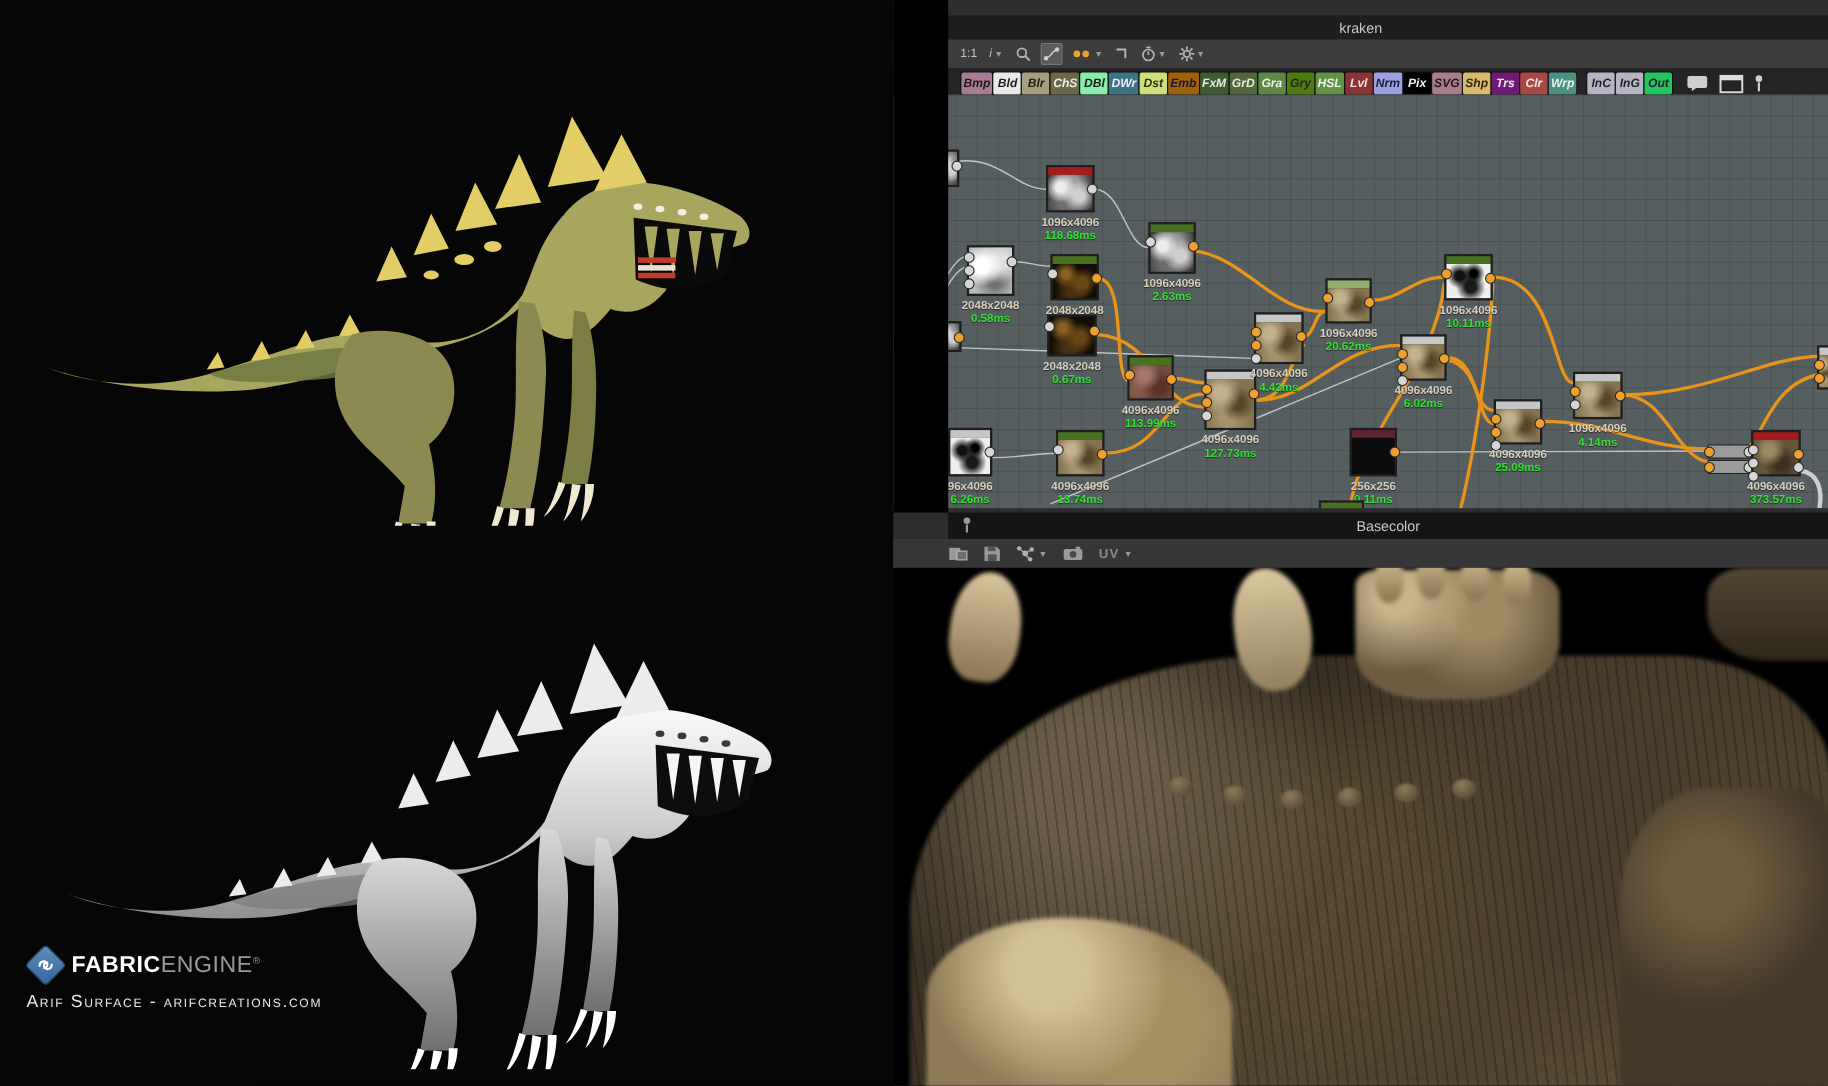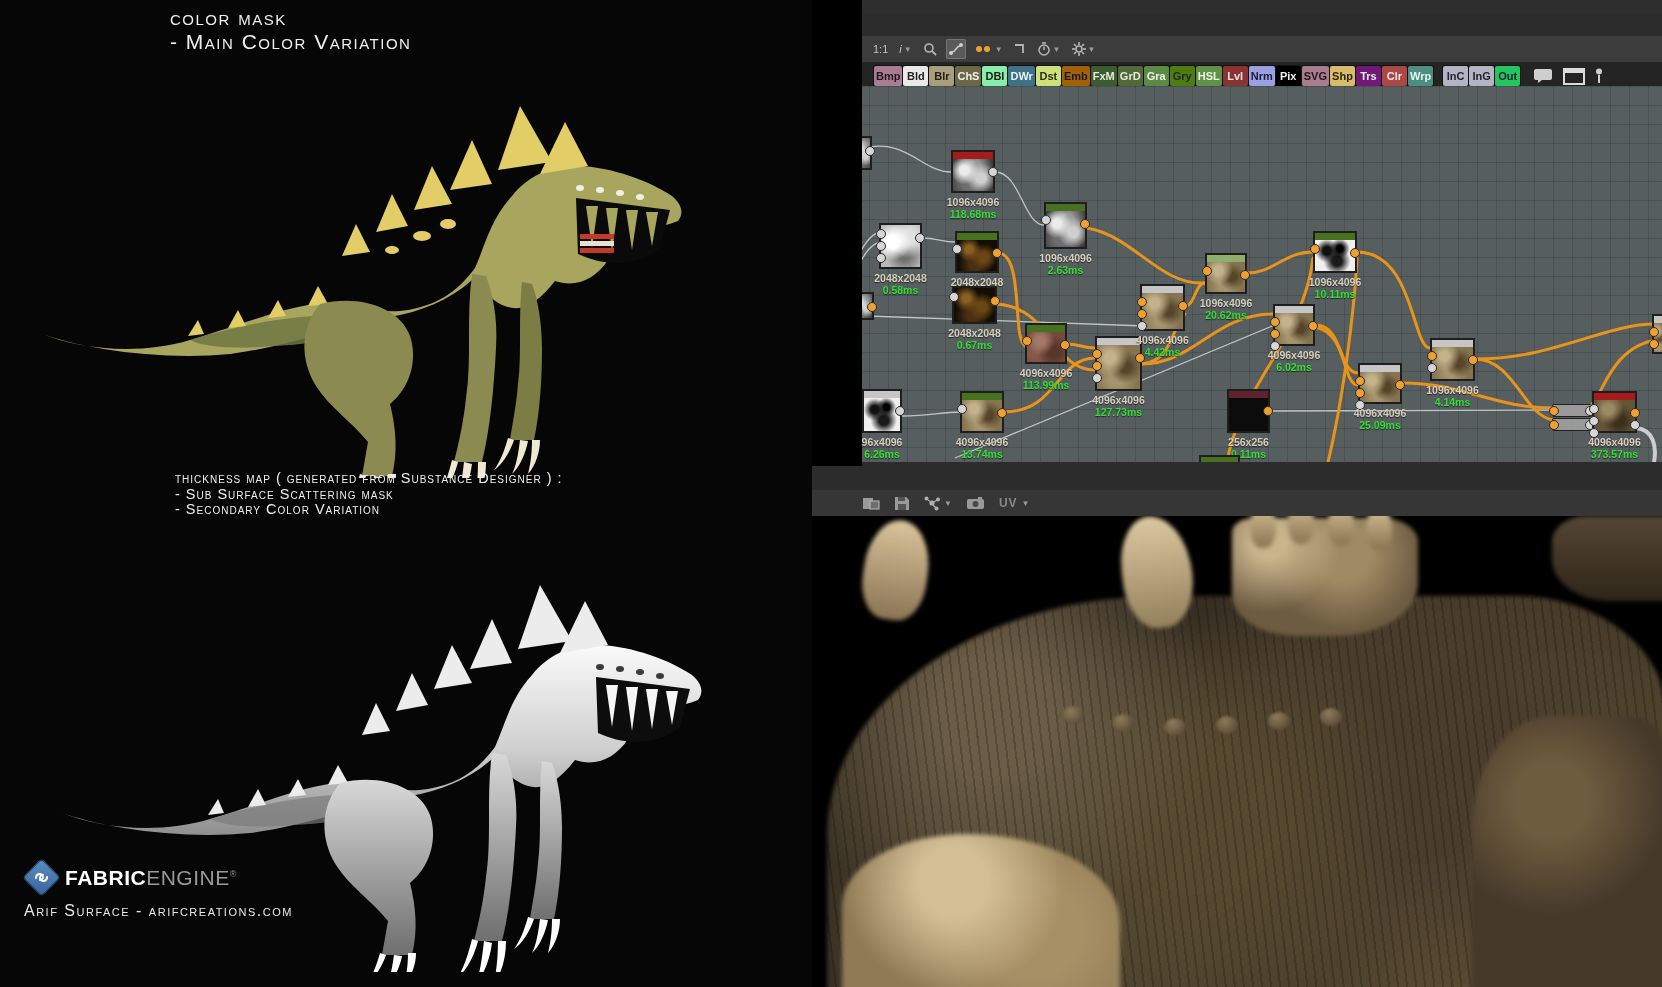--- a/index.html
+++ b/index.html
@@ -31,21 +31,21 @@
   .tab-bar{position:absolute;left:0;top:14px;width:850px;height:22px;background:#1e1e1e;
            color:#c9c9c9;font-size:13px;display:flex;align-items:center;justify-content:center;}
   .graph-toolbar{position:absolute;left:0;top:36px;width:850px;height:26px;background:#3c3c3c;
                  display:flex;align-items:center;gap:7px;padding-left:34px;box-sizing:border-box;color:#b5b5b5;}
   .tbtn{display:flex;align-items:center;gap:2px;font-size:11px;color:#c3c3c3;height:20px;padding:0 2px;border-radius:2px;}
   .tbtn.active{background:#5a5a5a;box-shadow:0 0 0 1px #777 inset;}
   .caret{font-size:8px;color:#9a9a9a;}
   .filter-bar{position:absolute;left:0;top:62px;width:850px;height:28px;background:#242424;
               display:flex;align-items:center;gap:1px;padding-left:62px;box-sizing:border-box;}
   .chip{height:20px;min-width:21px;padding:0 2px;border-radius:2px;font-size:11px;font-weight:bold;
-        display:flex;align-items:center;justify-content:center;box-shadow:0 0 0 1px #111;}
+        display:flex;align-items:center;justify-content:center;box-shadow:0 0 0 1px #111;font-style:italic;}
   .chip-gap{width:8px;}
   .fb-icons{display:flex;align-items:center;gap:10px;margin-left:12px;}
 
   .graph-canvas{position:absolute;left:0;top:86px;width:850px;height:376px;background-color:#575e60;
      background-image:linear-gradient(rgba(20,26,28,.18) 1px,transparent 1px),
                       linear-gradient(90deg,rgba(20,26,28,.18) 1px,transparent 1px);
      background-size:19px 19px;overflow:hidden;}
   .wires{position:absolute;left:0;top:0;z-index:1;}
   .node{position:absolute;border:2px solid #1e1e1e;box-sizing:border-box;z-index:2;background:#333;}
   .node .hdr{position:absolute;left:0;top:0;right:0;height:7px;}
@@ -120,24 +120,20 @@
   .tex-bottomright{left:660px;top:200px;width:200px;height:280px;border-radius:40% 20% 0 0;
     background:radial-gradient(circle at 40% 30%,#6e5c3e 0 16%,transparent 50%),#46392a;}
   .tex-bump{position:absolute;width:22px;height:18px;border-radius:50%;background:radial-gradient(circle at 40% 30%,#8d7a5a,#4a3d2a);filter:blur(1px);}
 
   .icon-svg{display:block;}
 </style>
 </head>
 <body>
 
 <div class="left-panel">
-  <div class="art-caption cap-title">
-    <div>color mask</div>
-    <div>- Main Color Variation</div>
-  </div>
 
   <svg width="720" height="430" viewBox="0 0 720 430" style="position:absolute;left:20px;top:48px;">
     <g>
       <path fill="#a8a55e" d="M20,285 C60,302 120,307 170,292 C230,274 255,262 295,256 C335,252 352,268 388,262 C422,256 440,240 455,220 C465,198 470,172 492,148 C508,128 532,116 562,118 C592,120 628,132 652,148 C662,156 664,166 658,173 C640,181 620,179 600,183 L588,212 C575,232 555,240 535,233 C520,252 505,264 488,259 C470,254 462,238 452,232 C430,252 400,264 370,269 C320,279 260,300 210,306 C140,313 58,300 20,285 Z"></path>
       <path fill="#6f7742" opacity=".85" d="M170,292 C230,274 292,262 372,268 C360,287 300,296 240,299 C200,301 180,297 170,292 Z"></path>
 
       <g fill="#e2cd67">
         <path d="M500,58 L532,114 L478,122 Z"></path>
           <path d="M545,74 L568,118 L520,126 Z"></path>
         <path d="M452,92 L472,136 L430,142 Z"></path>
@@ -183,25 +179,20 @@
         <path d="M488,390 C484,404 480,414 474,422 C482,417 490,404 494,392 Z"></path>
           <path d="M500,392 C498,408 496,418 492,426 C500,419 506,404 508,393 Z"></path>
           <path d="M512,392 C512,407 510,418 508,426 C516,417 520,403 520,392 Z"></path>
         <path d="M340,426 C336,440 332,450 326,458 C334,452 342,440 346,428 Z"></path>
           <path d="M354,428 C352,442 350,452 346,460 C354,453 360,440 362,429 Z"></path>
           <path d="M368,426 C368,440 366,450 364,458 C372,449 376,437 376,426 Z"></path>
       </g>
     </g>
   </svg>
 
-  <div class="art-caption cap-thickness">
-    <div>thickness map ( generated from Substance Designer )  :</div>
-    <div>- Sub Surface Scattering mask</div>
-    <div>- Secondary Color Variation</div>
-  </div>
 
   <svg width="720" height="460" viewBox="0 0 720 430" style="position:absolute;left:40px;top:512px;">
     <defs>
       <linearGradient id="gBody" x1="0" y1="0" x2="0" y2="1">
         <stop offset="0" stop-color="#fafafa"></stop>
           <stop offset=".55" stop-color="#cfcfcf"></stop>
           <stop offset="1" stop-color="#8f8f8f"></stop>
       </linearGradient>
       <linearGradient id="gLeg" x1="0" y1="0" x2="0" y2="1">
         <stop offset="0" stop-color="#d8d8d8"></stop>
@@ -263,20 +254,23 @@
       <span class="b">FABRIC</span><span class="l">ENGINE</span><sup>®</sup>
     </div>
   </div>
   <div class="credit-line">Arif Surface - arifcreations.com</div>
 </div>
 
 <div class="right-panel">
 
   <div class="graph-wrap">
     <div class="graph-topstrip"></div>
+    <div class="tab-bar">
+      <span>kraken</span>
+    </div>
 
     <div class="graph-toolbar">
       <span class="tbtn">
         <svg class="icon-svg" width="14" height="14" viewBox="0 0 14 14">
             <path d="M1,4 V1 H4 M10,1 H13 V4 M13,10 V13 H10 M4,13 H1 V10" stroke="#b5b5b5" stroke-width="2" fill="none"></path>
           </svg>
       </span>
       <span class="tbtn">1:1</span>
       <span class="tbtn">
           <i>i</i>
@@ -623,20 +617,29 @@
         </div>
         <div class="node" style="left: 40px; top: 206px; width: 22px; height: 28px;">
           <div class="thumb t-clouds" style="top: 0px;"></div>
           <span class="port orange" style="right: -5px; top: 8px;"></span>
         </div>
       </div>
 
     <div class="black-strip"></div>
   </div>
 
+  <div class="view-header">
+    <span class="hdr-icon">
+      <svg class="icon-svg" width="10" height="15" viewBox="0 0 10 15">
+          <circle cx="5" cy="3.5" r="3" fill="#9a9a9a"></circle>
+          <rect x="4" y="7" width="2" height="7" fill="#9a9a9a"></rect>
+        </svg>
+    </span>
+    <span>Basecolor</span>
+  </div>
 
   <div class="view-toolbar">
     <span>
       <svg class="icon-svg" width="18" height="15" viewBox="0 0 18 15">
           <rect x="1" y="2" width="10" height="11" fill="#9a9a9a"></rect>
           <rect x="8" y="5" width="9" height="8" fill="#6e6e6e" stroke="#bdbdbd"></rect>
         </svg>
     </span>
     <span>
       <svg class="icon-svg" width="16" height="15" viewBox="0 0 16 15">

